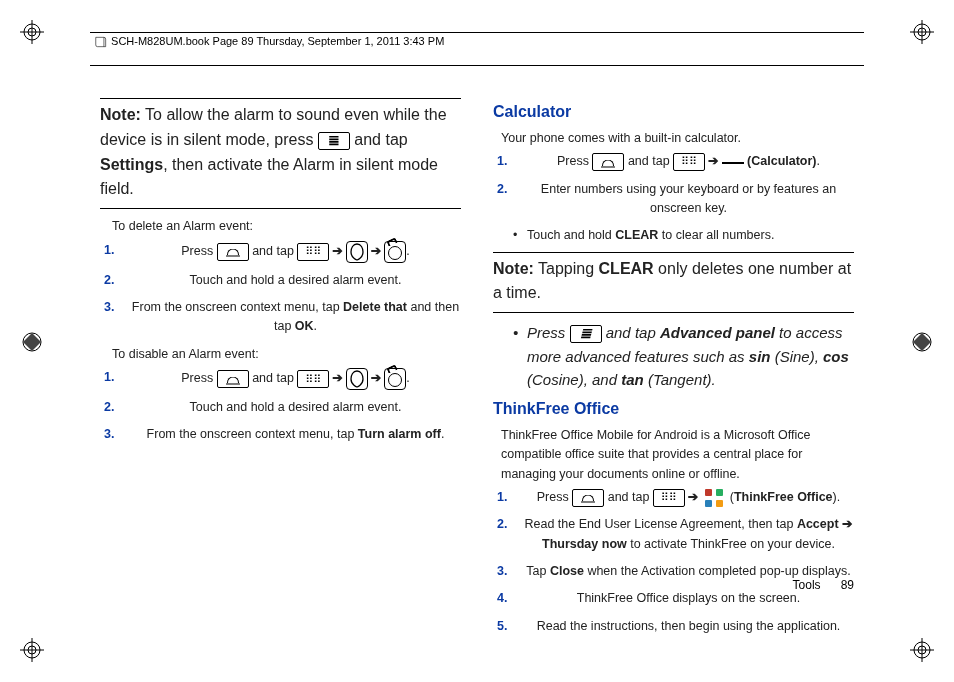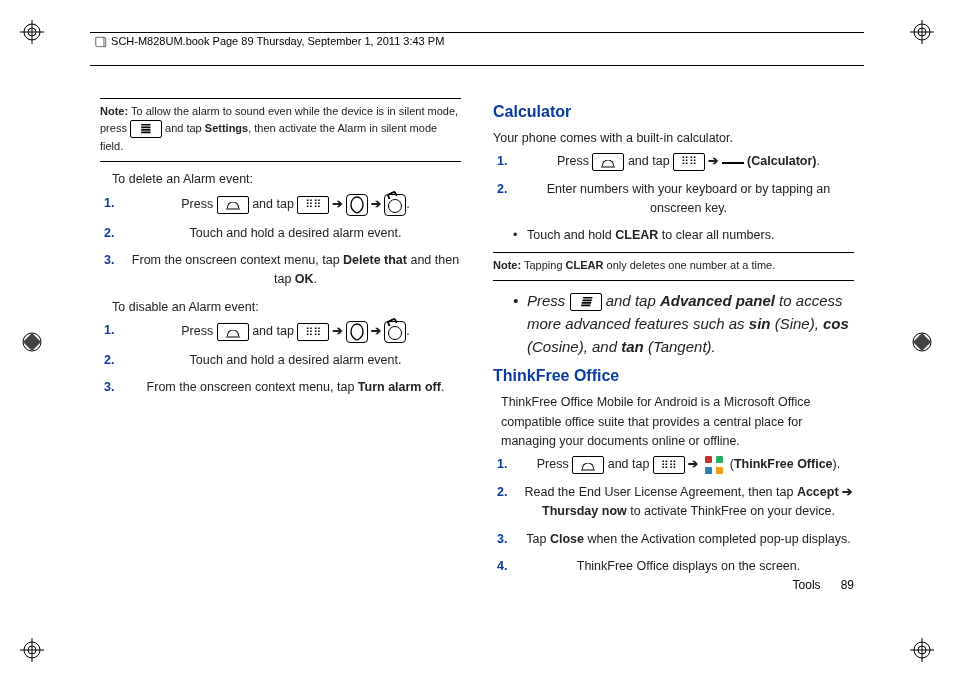--- a/index.html
+++ b/index.html
@@ -52,21 +52,21 @@
     flex: 1;
     font-size: 12.5px;
     line-height: 1.55;
     color: #222;
   }
   .note-box {
     border-top: 1px solid #000;
     border-bottom: 1px solid #000;
     padding: 4px 0 6px 0;
     margin: 4px 0 8px 0;
-    font-size: 11px;
+    font-size: 16px;
   }
   .note-label { font-weight: bold; }
   .heading {
     color: #0b3aa3;
     font-weight: bold;
     font-size: 16px;
     margin: 6px 0 4px 0;
   }
   .sub-lead {
     margin: 4px 0 4px 12px;
@@ -286,26 +286,26 @@
       </li>
       <li data-num="2">Touch and hold a desired alarm event.</li>
       <li data-num="3">
         <span>From the onscreen context menu, tap </span><span class="bold">Turn alarm off</span><span>.</span>
       </li>
     </ol>
   </div>
 
   <div class="col">
     <div class="heading">Calculator</div>
-    <div class="sub-lead" style="margin-left:0">Your phone comes with a built-in calculator.</div>
+    <div class="sub-lead" style="margin-left:8px">Your phone comes with a built-in calculator.</div>
     <ol>
       <li data-num="1">
         <span>Press </span><span class="inline-icon home"></span><span> and tap </span><span class="inline-icon apps"></span><span class="arrow">➔</span><span class="calc-icon"></span>&nbsp;<span class="bold">(Calculator)</span><span>.</span>
       </li>
-      <li data-num="2">Enter numbers with your keyboard or by tapping an onscreen key.</li>
+      <li data-num="2">Enter numbers using your keyboard or by features an onscreen key.</li>
     </ol>
     <ul class="bullet" style="padding-left:34px">
       <li><span>Touch and hold </span><span class="bold">CLEAR</span><span> to clear all numbers.</span></li>
     </ul>
 
     <div class="note-box">
       <span class="note-label">Note:</span><span> Tapping </span><span class="bold">CLEAR</span><span> only deletes one number at a time.</span>
     </div>
 
     <ul class="bullet small" style="padding-left:34px">
@@ -322,19 +322,20 @@
         <span class="thinkfree-icon"><span style="top:0;left:0;background:#c0392b"></span><span style="top:0;right:0;background:#27ae60"></span><span style="bottom:0;left:0;background:#2980b9"></span><span style="bottom:0;right:0;background:#f39c12"></span></span>
         &nbsp;(<span class="bold">ThinkFree Office</span>)<span>.</span>
       </li>
       <li data-num="2">
         <span>Read the End User License Agreement, then tap </span><span class="bold">Accept</span><span class="bold"> ➔ </span><span class="bold">Thursday now</span><span> to activate ThinkFree on your device.</span>
       </li>
       <li data-num="3">
         <span>Tap </span><span class="bold">Close</span><span> when the Activation completed pop-up displays.</span>
       </li>
       <li data-num="4">ThinkFree Office displays on the screen.</li>
+      <li data-num="5">Read the instructions, then begin using the application.</li>
     </ol>
   </div>
 </div>
 
 <div class="footer">
   <span>Tools</span>&nbsp;&nbsp;&nbsp;&nbsp;&nbsp;&nbsp;<span>89</span>
 </div>
 
 </body></html>

